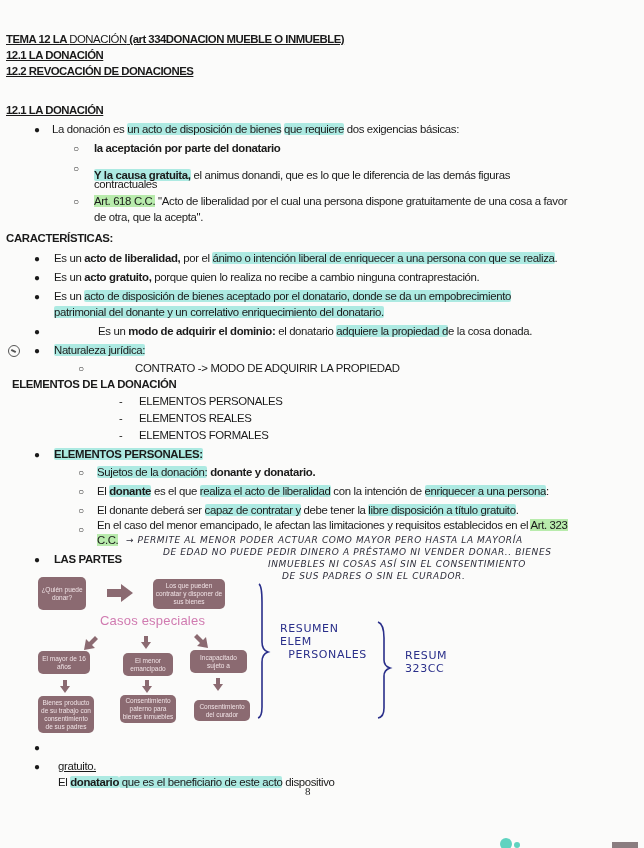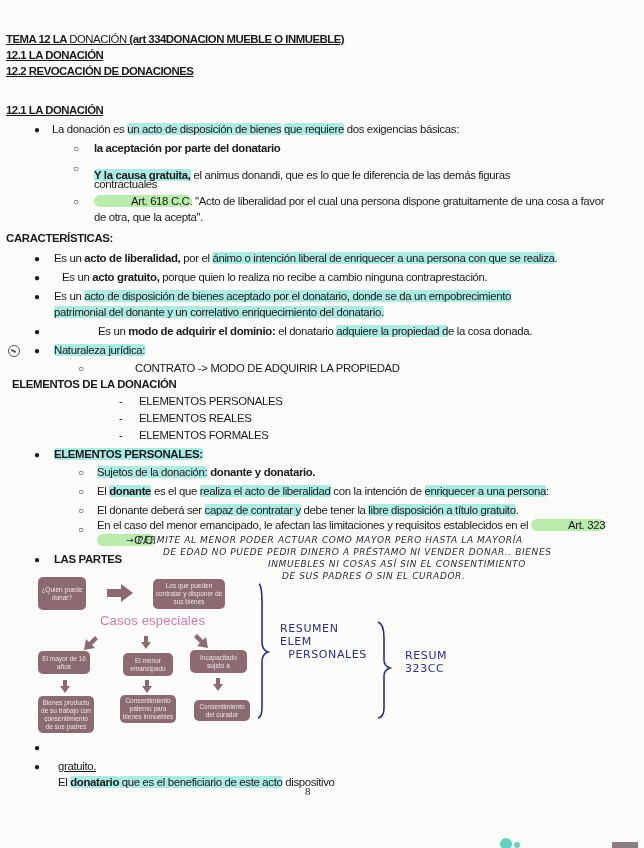--- a/index.html
+++ b/index.html
@@ -7,21 +7,21 @@
     width: 644px; height: 848px; overflow: hidden; position: relative;
     background: #fbfbfa;
     font-family: "Liberation Sans", sans-serif;
     color: #1a1a1a;
   }
   .page { position: absolute; left: 0; top: 0; width: 644px; height: 848px; }
   .t { position: absolute; font-size: 11.4px; line-height: 15px; white-space: nowrap; letter-spacing: -0.35px; }
   .h { font-weight: bold; text-decoration: underline; letter-spacing: -0.5px; }
   .b { font-weight: bold; }
   .hl { background: rgba(110, 220, 205, 0.55); border-radius: 2px; }
-  .hlg { background: rgba(140, 225, 120, 0.6); border-radius: 6px; padding-left: 37px; }
+  .hlg { background: rgba(140, 225, 120, 0.6); border-radius: 0; }
   .bullet { position: absolute; font-size: 10px; line-height: 15px; }
   .circ { position: absolute; font-size: 10px; line-height: 15px; color: #333; }
   .dash { position: absolute; font-size: 11px; line-height: 15px; }
   .hand { position: absolute; font-family: "DejaVu Sans", sans-serif; font-size: 9px; letter-spacing: 0.6px; color: #2d2d3a; white-space: nowrap; font-style: italic; text-transform: uppercase; }
   .hand-blue { color: #2a2f8a; font-size: 11px; line-height: 13px; white-space: pre; }
   .box {
     position: absolute; background: #8b6a71; color: #f1e3e6; border-radius: 5px;
     font-size: 6.5px; line-height: 8px; text-align: center; display: flex; align-items: center; justify-content: center;
     padding: 2px; box-sizing: border-box;
   }
@@ -58,21 +58,21 @@
   <span class="circ" style="left:73px; top:194px;">○</span>
   <div class="t" style="left:94px; top:194px;"><span class="hlg">Art. 618 C.C.</span><span> "Acto de liberalidad por el cual una persona dispone gratuitamente de una cosa a favor</span></div>
   <div class="t" style="left:94px; top:210px;">de otra, que la acepta".</div>
 
   <div class="t b" style="left:6px; top:231px;">CARACTERÍSTICAS:</div>
 
   <span class="bullet" style="left:34px; top:251px;">●</span>
   <div class="t" style="left:54px; top:251px;"><span>Es un </span><span class="b">acto de liberalidad,</span><span> por el </span><span class="hl">ánimo o intención liberal de enriquecer a una persona con que se realiza</span><span>.</span></div>
 
   <span class="bullet" style="left:34px; top:270px;">●</span>
-  <div class="t" style="left:54px; top:270px;margin-left:8px;"><span>Es un </span><span class="b">acto gratuito,</span><span> porque quien lo realiza no recibe a cambio ninguna contraprestación.</span></div>
+  <div class="t" style="left:54px; top:270px;"><span>Es un </span><span class="b">acto gratuito,</span><span> porque quien lo realiza no recibe a cambio ninguna contraprestación.</span></div>
 
   <span class="bullet" style="left:34px; top:289px;">●</span>
   <div class="t" style="left:54px; top:289px;"><span>Es un </span><span class="hl">acto de disposición de bienes aceptado por el donatario, donde se da un empobrecimiento</span></div>
   <div class="t" style="left:54px; top:305px;"><span class="hl">patrimonial del donante y un correlativo enriquecimiento del donatario.</span></div>
 
   <span class="bullet" style="left:34px; top:324px;">●</span>
   <div class="t" style="left:54px; top:324px;padding-left:44px;"><span>Es un </span><span class="b">modo de adquirir el dominio:</span><span> el donatario </span><span class="hl">adquiere la propiedad d</span><span>e la cosa donada.</span></div>
 
   <span class="icon-circle" style="left:8px; top:345px;"></span>
   <span class="bullet" style="left:34px; top:343px;">●</span>

